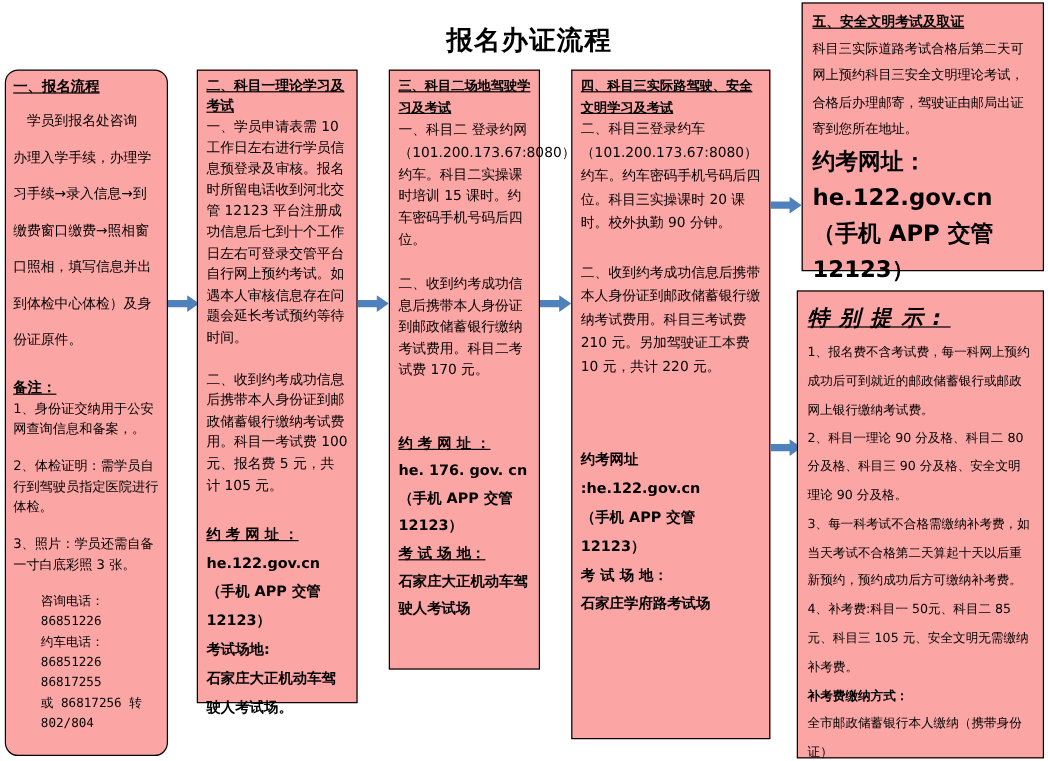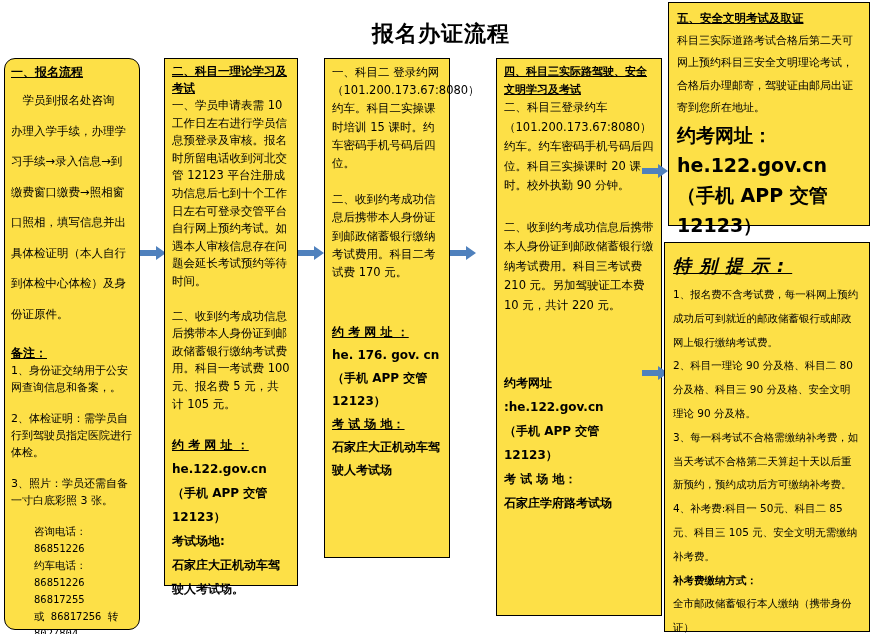--- a/index.html
+++ b/index.html
@@ -1,19 +1,19 @@
 <!DOCTYPE html>
 <html><head>
 <meta charset="utf-8">
 <style>
   html, body { margin:0; padding:0; }
   body { width:873px; height:634px; background:#ffffff; position:relative; overflow:hidden;
          font-family:"DejaVu Sans","Liberation Sans",sans-serif; color:#000; }
   .title { position:absolute; left:372px; top:19px; font-size:22px; font-weight:bold; letter-spacing:1px; }
-  .box { position:absolute; border:1.5px solid #000; box-sizing:border-box; background:#fde047; font-size:11.5px; }
+  .box { position:absolute; border:1.5px solid #000; box-sizing:border-box; background:#fca5a5; font-size:11.5px; }
   .head { font-weight:bold; text-decoration:underline; display:block; }
   .p { display:block; }
   .bold { font-weight:bold; }
   .u { text-decoration:underline; }
   .arrow { position:absolute; width:26px; height:14px; }
   .arrow svg { display:block; }
 
   
   #b1 { left:4px; top:58px; width:136px; height:572px; padding:5px 6px;border-radius:11px; }
   #b1 .head { font-size:12px; margin-bottom:4px; }
@@ -27,21 +27,21 @@
   #b2 { left:164px; top:58px; width:134px; height:528px; padding:4px 7px; line-height:17.6px; }
   #b2 .head { font-size:11.5px; line-height:17px; }
   #b2 .site { line-height:24px; font-weight:bold; font-size:12px; }
 
   
   #b3 { left:324px; top:58px; width:126px; height:500px; padding:4px 7px; line-height:18.2px; }
   #b3 .head { font-size:11px; }
   #b3 .site { line-height:23px; font-weight:bold; font-size:12px; }
 
   
-  #b4 { left:476px; top:58px; width:166px; height:558px; padding:4px 7px; line-height:19.5px;margin-left:20px; }
+  #b4 { left:476px; top:58px; width:166px; height:558px; padding:4px 7px; line-height:19.5px; }
   #b4 .head { font-size:11px; line-height:17.5px; }
   #b4 .site { line-height:24px; font-weight:bold; font-size:12px; }
 
   
   #b5 { left:668px; top:2px; width:202px; height:224px; padding:4px 8px; font-size:11px; line-height:22.5px; }
   #b5 .head { font-size:11.5px; }
   #b5 .big { font-weight:bold; font-size:19px; line-height:30px; }
   #b5 .mid { font-weight:bold; font-size:11.5px; line-height:28px; }
 
   
@@ -54,21 +54,20 @@
 <div class="title">报名办证流程</div>
 
 <div class="box" id="b1">
   <span class="head">一、报名流程</span>
   <div class="flow">
     <span class="p">　学员到报名处咨询</span>
     <span class="p">办理入学手续，办理学</span>
     <span class="p">习手续→录入信息→到</span>
     <span class="p">缴费窗口缴费→照相窗</span>
     <span class="p">口照相，填写信息并出</span>
-    <span class="p">具体检证明（本人自行</span>
     <span class="p">到体检中心体检）及身</span>
     <span class="p">份证原件。</span>
   </div>
   <span class="note-h">备注：</span>
   <div class="notes">
     <span class="p">1、身份证交纳用于公安网查询信息和备案，。</span>
     <div class="gap"></div>
     <span class="p">2、体检证明：需学员自行到驾驶员指定医院进行体检。</span>
     <div class="gap"></div>
     <span class="p">3、照片：学员还需自备一寸白底彩照 3 张。</span>
@@ -103,20 +102,21 @@
   </div>
 </div>
 
 <div class="arrow" style="left:298px;top:246px;">
   <svg width="26" height="14" viewBox="0 0 26 14">
       <polygon points="0,4 16,4 16,0 26,7 16,14 16,10 0,10" fill="#4f81bd"></polygon>
     </svg>
 </div>
 
 <div class="box" id="b3">
+  <span class="head">三、科目二场地驾驶学习及考试</span>
   <span class="p">一、科目二 登录约网（101.200.173.67:8080）约车。科目二实操课时培训 15 课时。约车密码手机号码后四位。</span>
   <div style="height:18px"></div>
   <span class="p">二、收到约考成功信息后携带本人身份证到邮政储蓄银行缴纳考试费用。科目二考试费 170 元。</span>
   <div style="height:40px"></div>
   <div class="site">
     <span class="p u">约 考 网 址 ：</span>
     <span class="p">he. 176. gov. cn</span>
     <span class="p">（手机 APP 交管 12123）</span>
     <span class="p u">考 试 场 地：</span>
     <span class="p">石家庄大正机动车驾驶人考试场</span>

